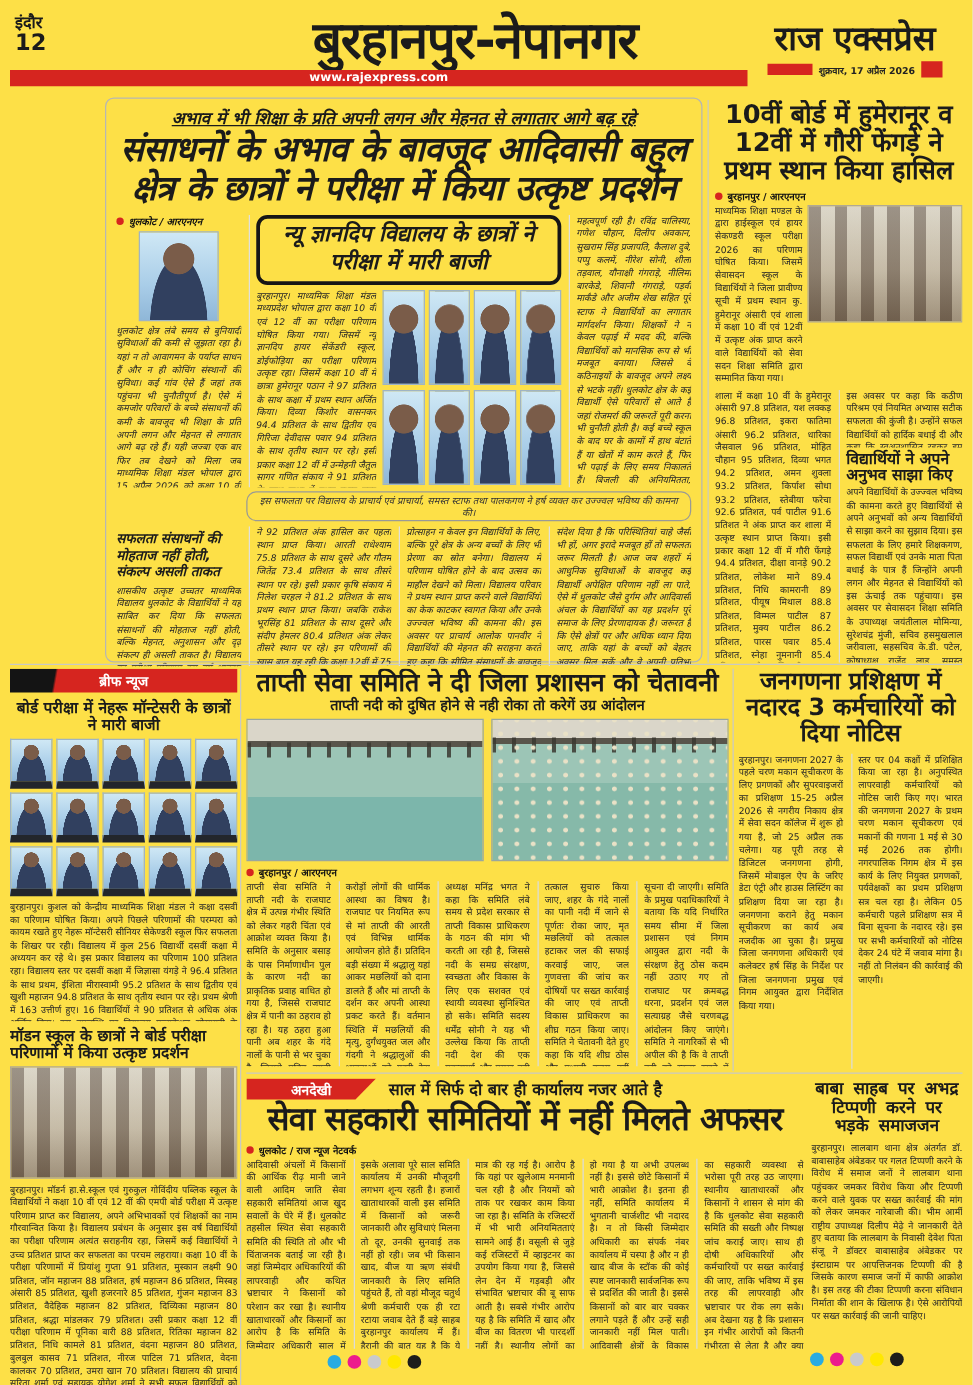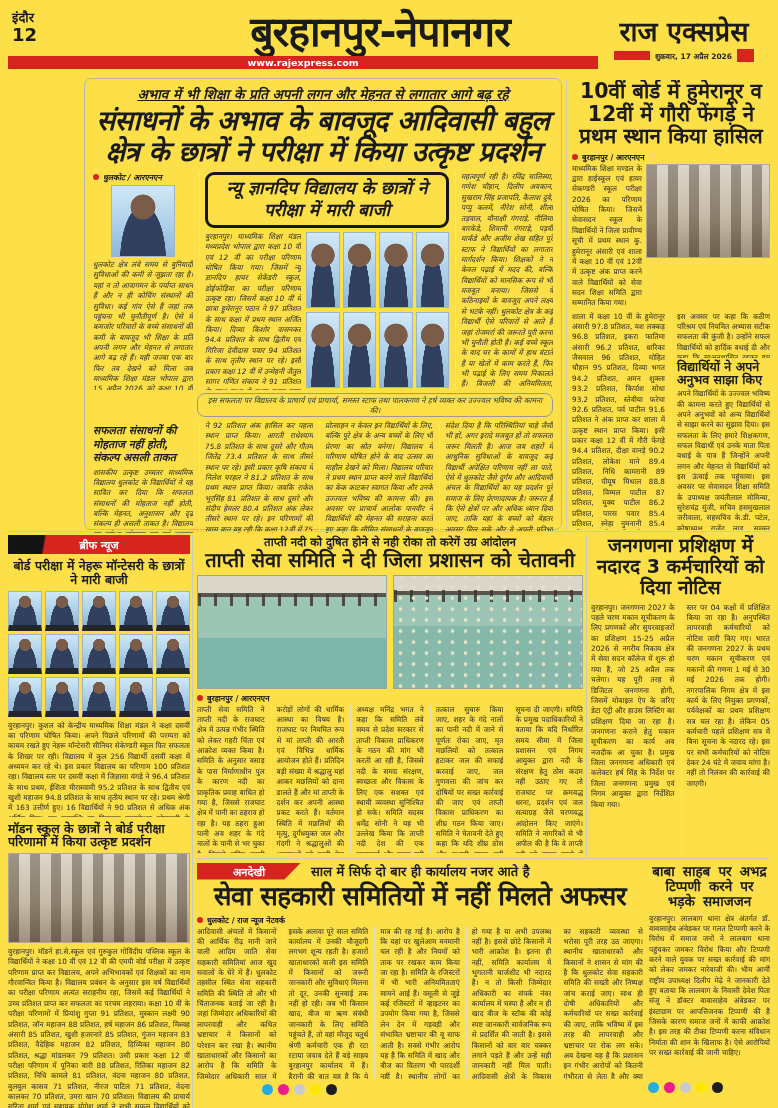--- a/index.html
+++ b/index.html
@@ -173,22 +173,22 @@
     </div>
     <div class="jt" style="height:96px;margin-top:4px;">बुरहानपुर। कुशल को केन्द्रीय माध्यमिक शिक्षा मंडल ने कक्षा दसवीं का परिणाम घोषित किया। अपने पिछले परिणामों की परम्परा को कायम रखते हुए नेहरू मॉन्टेसरी सीनियर सेकेण्डरी स्कूल फिर सफलता के शिखर पर रही। विद्यालय में कुल 256 विद्यार्थी दसवीं कक्षा में अध्ययन कर रहे थे। इस प्रकार विद्यालय का परिणाम 100 प्रतिशत रहा। विद्यालय स्तर पर दसवीं कक्षा में जिज्ञासा यंगड़े ने 96.4 प्रतिशत के साथ प्रथम, ईशिता मीरास्वामी 95.2 प्रतिशत के साथ द्वितीय एवं खुशी महाजन 94.8 प्रतिशत के साथ तृतीय स्थान पर रहे। प्रथम श्रेणी में 163 उत्तीर्ण हुए। 16 विद्यार्थियों ने 90 प्रतिशत से अधिक अंक अर्जित किए। इस उपलब्धि पर विद्यालय एज्युकेशन सोसायटी के अध्यक्ष माथे बिहारी अग्रवाल एवं सभी पदाधिकारी, प्राचार्य सिस्टर जॉनी एवं समस्त स्टाफ ने विद्यार्थियों को बधाई देते हुए उनके उज्ज्वल भविष्य के लिए शुभकामनाएं दी हैं।</div>
     <div class="sec-head" style="font-size:12.5px;text-align:left;margin:5px 0 4px;">मॉडन स्कूल के छात्रों ने बोर्ड परीक्षा परिणामों में किया उत्कृष्ट प्रदर्शन</div>
     <div class="photo-group" style="width:180px;height:88px;"></div>
     <div class="jt" style="height:176px;margin-top:4px;">बुरहानपुर। मॉडर्न हा.से.स्कूल एवं गुरुकुल गोविंदीय पब्लिक स्कूल के विद्यार्थियों ने कक्षा 10 वीं एवं 12 वीं की एमपी बोर्ड परीक्षा में उत्कृष्ट परिणाम प्राप्त कर विद्यालय, अपने अभिभावकों एवं शिक्षकों का नाम गौरवान्वित किया है। विद्यालय प्रबंधन के अनुसार इस वर्ष विद्यार्थियों का परीक्षा परिणाम अत्यंत सराहनीय रहा, जिसमें कई विद्यार्थियों ने उच्च प्रतिशत प्राप्त कर सफलता का परचम लहराया। कक्षा 10 वीं के परीक्षा परिणामों में प्रियांशु गुप्ता 91 प्रतिशत, मुस्कान लक्ष्मी 90 प्रतिशत, जॉन महाजन 88 प्रतिशत, हर्ष महाजन 86 प्रतिशत, मिस्बह अंसारी 85 प्रतिशत, खुशी हजरनारे 85 प्रतिशत, गुंजन महाजन 83 प्रतिशत, वैदेहिक महाजन 82 प्रतिशत, दिव्यिका महाजन 80 प्रतिशत, श्रद्धा मांडलकर 79 प्रतिशत। उसी प्रकार कक्षा 12 वीं परीक्षा परिणाम में पूनिका बारी 88 प्रतिशत, रितिका महाजन 82 प्रतिशत, निधि कामले 81 प्रतिशत, वंदना महाजन 80 प्रतिशत, बुलबुल कासव 71 प्रतिशत, नीरज पाटिल 71 प्रतिशत, वेदना कालकर 70 प्रतिशत, उमरा खान 70 प्रतिशत। विद्यालय की प्राचार्य सरिता शर्मा एवं सहायक योगेश शर्मा ने सभी सफल विद्यार्थियों को बधाई दी। उन्होंने कहा कि विद्यार्थियों की इस सफलता में शिक्षकों के मार्गदर्शन, नियमित अध्ययन एवं अभिभावकों के सहयोग का महत्वपूर्ण योगदान रहा है। विद्यालय सदैव गुणवत्तापूर्ण शिक्षा के लिए प्रतिबद्ध है।</div>
   </div>
 
   <div class="abs divider" style="left:192px;top:535px;width:1px;height:573px;"></div>
 
   <div class="abs" style="left:197px;top:535px;width:386px;height:320px;overflow:hidden;">
+    <div class="sec-head" style="font-size:20px;">ताप्ती सेवा समिति ने दी जिला प्रशासन को चेतावनी</div>
     <div class="sec-head" style="font-size:11.5px;margin-top:1px;">ताप्ती नदी को दुषित होने से नही रोका तो करेगें उग्र आंदोलन</div>
-    <div class="sec-head" style="font-size:20px;">ताप्ती सेवा समिति ने दी जिला प्रशासन को चेतावनी</div>
     <div style="display:flex;gap:6px;margin-top:4px;">
       <div class="photo-river" style="width:188px;height:112px;"></div>
       <div class="photo-river debris" style="width:188px;height:112px;"></div>
     </div>
     <div class="byline" style="margin:4px 0 2px;">
       <span class="dot"></span>
       <span>बुरहानपुर / आरएनएन</span>
     </div>
     <div class="cols" style="height:148px;">
       <div class="jt">ताप्ती सेवा समिति ने ताप्ती नदी के राजघाट क्षेत्र में उत्पन्न गंभीर स्थिति को लेकर गहरी चिंता एवं आक्रोश व्यक्त किया है। समिति के अनुसार बसाड़ के पास निर्माणाधीन पुल के कारण नदी का प्राकृतिक प्रवाह बाधित हो गया है, जिससे राजघाट क्षेत्र में पानी का ठहराव हो रहा है। यह ठहरा हुआ पानी अब शहर के गंदे नालों के पानी से भर चुका है, जिससे पवित्र ताप्ती का जल अत्यंत प्रदूषित, दुर्गंधयुक्त एवं हरे रंग का हो गया है। हाल ही में बड़ी संख्या में मछलियों का मृत अवस्था में पाया जाना इस बात का स्पष्ट संकेत है कि नदी का जीवन गंभीर संकट में है। समिति ने कहा कि यह केवल पर्यावरणीय समस्या नहीं है, बल्कि</div>

